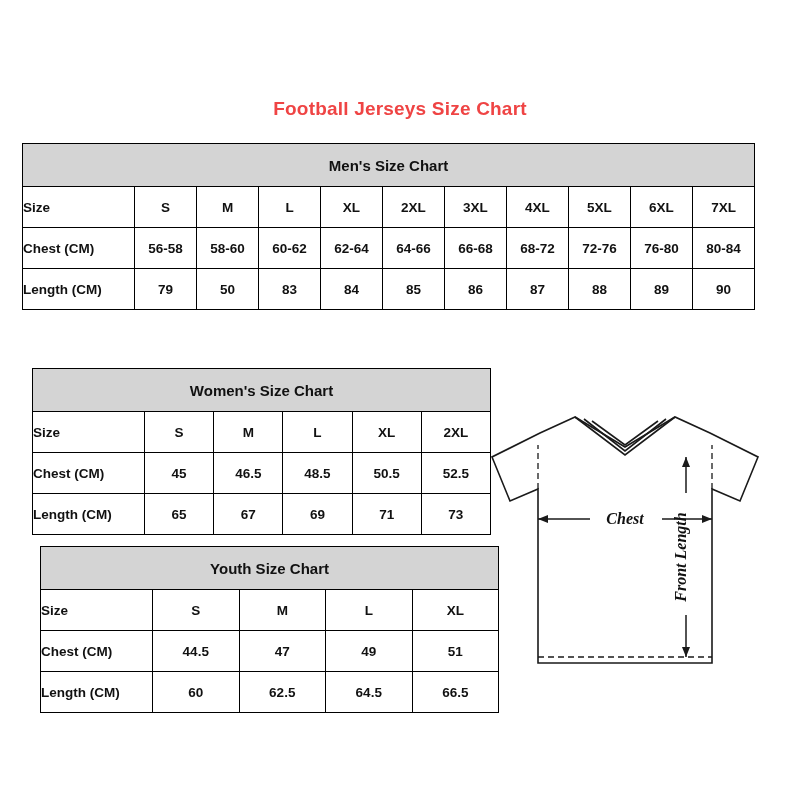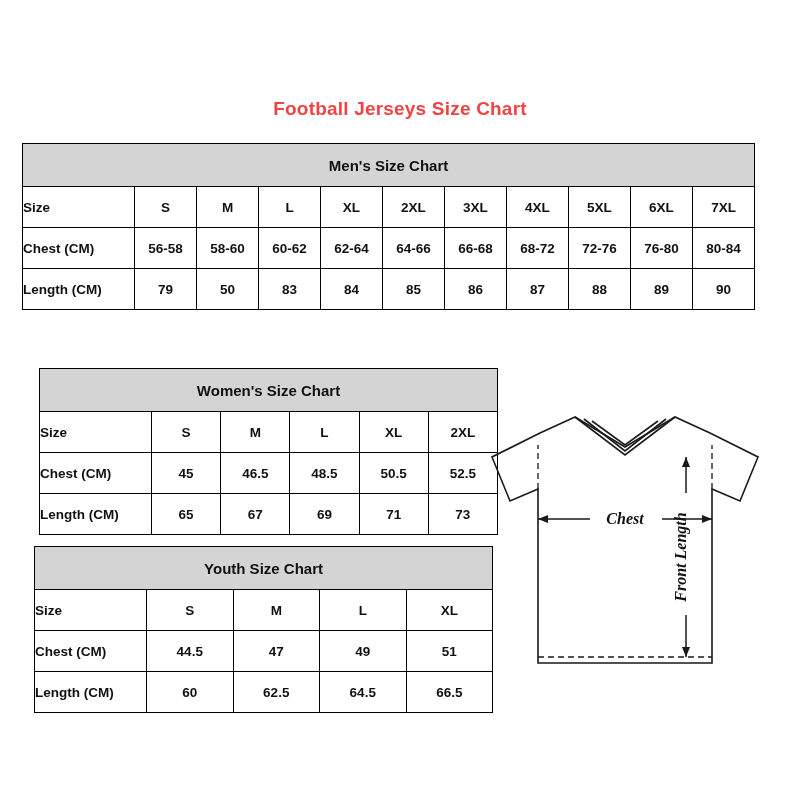--- a/index.html
+++ b/index.html
@@ -63,32 +63,32 @@
     top: 143px;
     width: 732px;
   }
   #mens-table-wrap table { width: 732px; }
   #mens-table-wrap col.c0 { width: 112px; }
   #mens-table-wrap col.cx { width: 62px; }
 
   
   #womens-table-wrap {
     position: absolute;
-    left: 39px;
+    left: 32px;
     top: 368px;
     width: 458px;
   }
   #womens-table-wrap table { width: 458px; }
   #womens-table-wrap col.c0 { width: 112px; }
   #womens-table-wrap col.cx { width: 69.2px; }
 
   
   #youth-table-wrap {
     position: absolute;
-    left: 34px;
+    left: 40px;
     top: 546px;
     width: 458px;
   }
   #youth-table-wrap table { width: 458px; }
   #youth-table-wrap col.c0 { width: 112px; }
   #youth-table-wrap col.cx { width: 86.5px; }
 
   
   #shirt-diagram {
     position: absolute;

